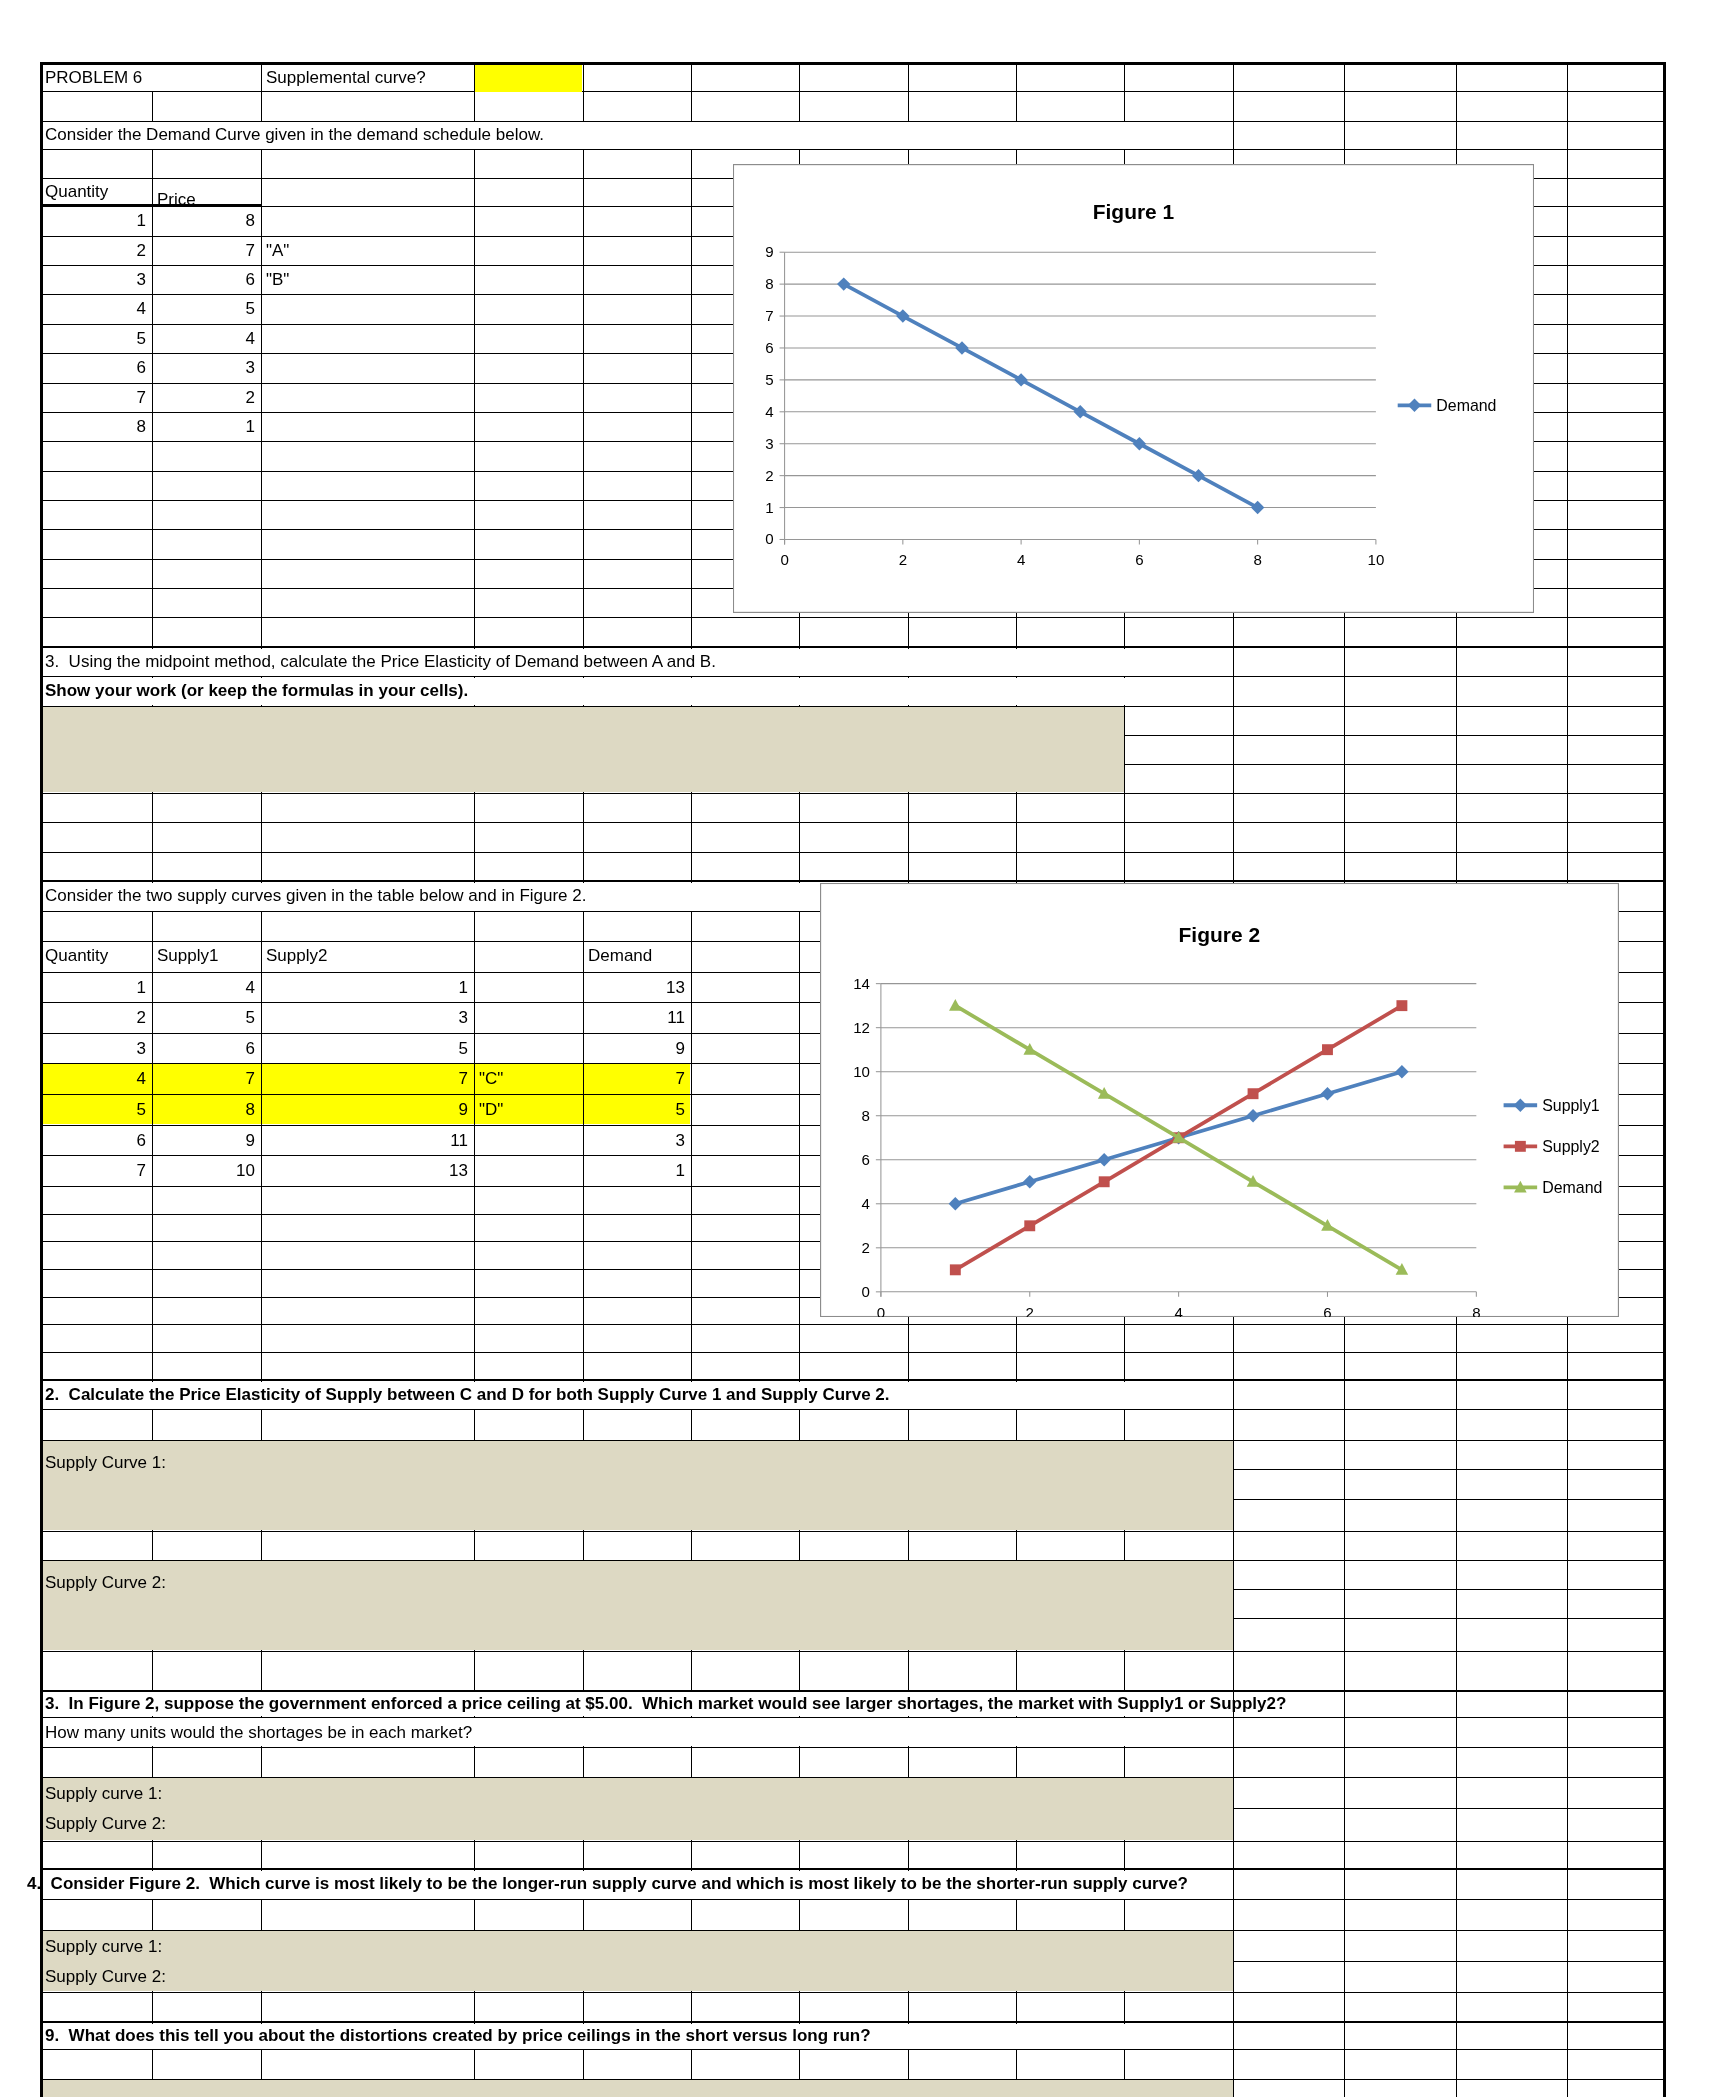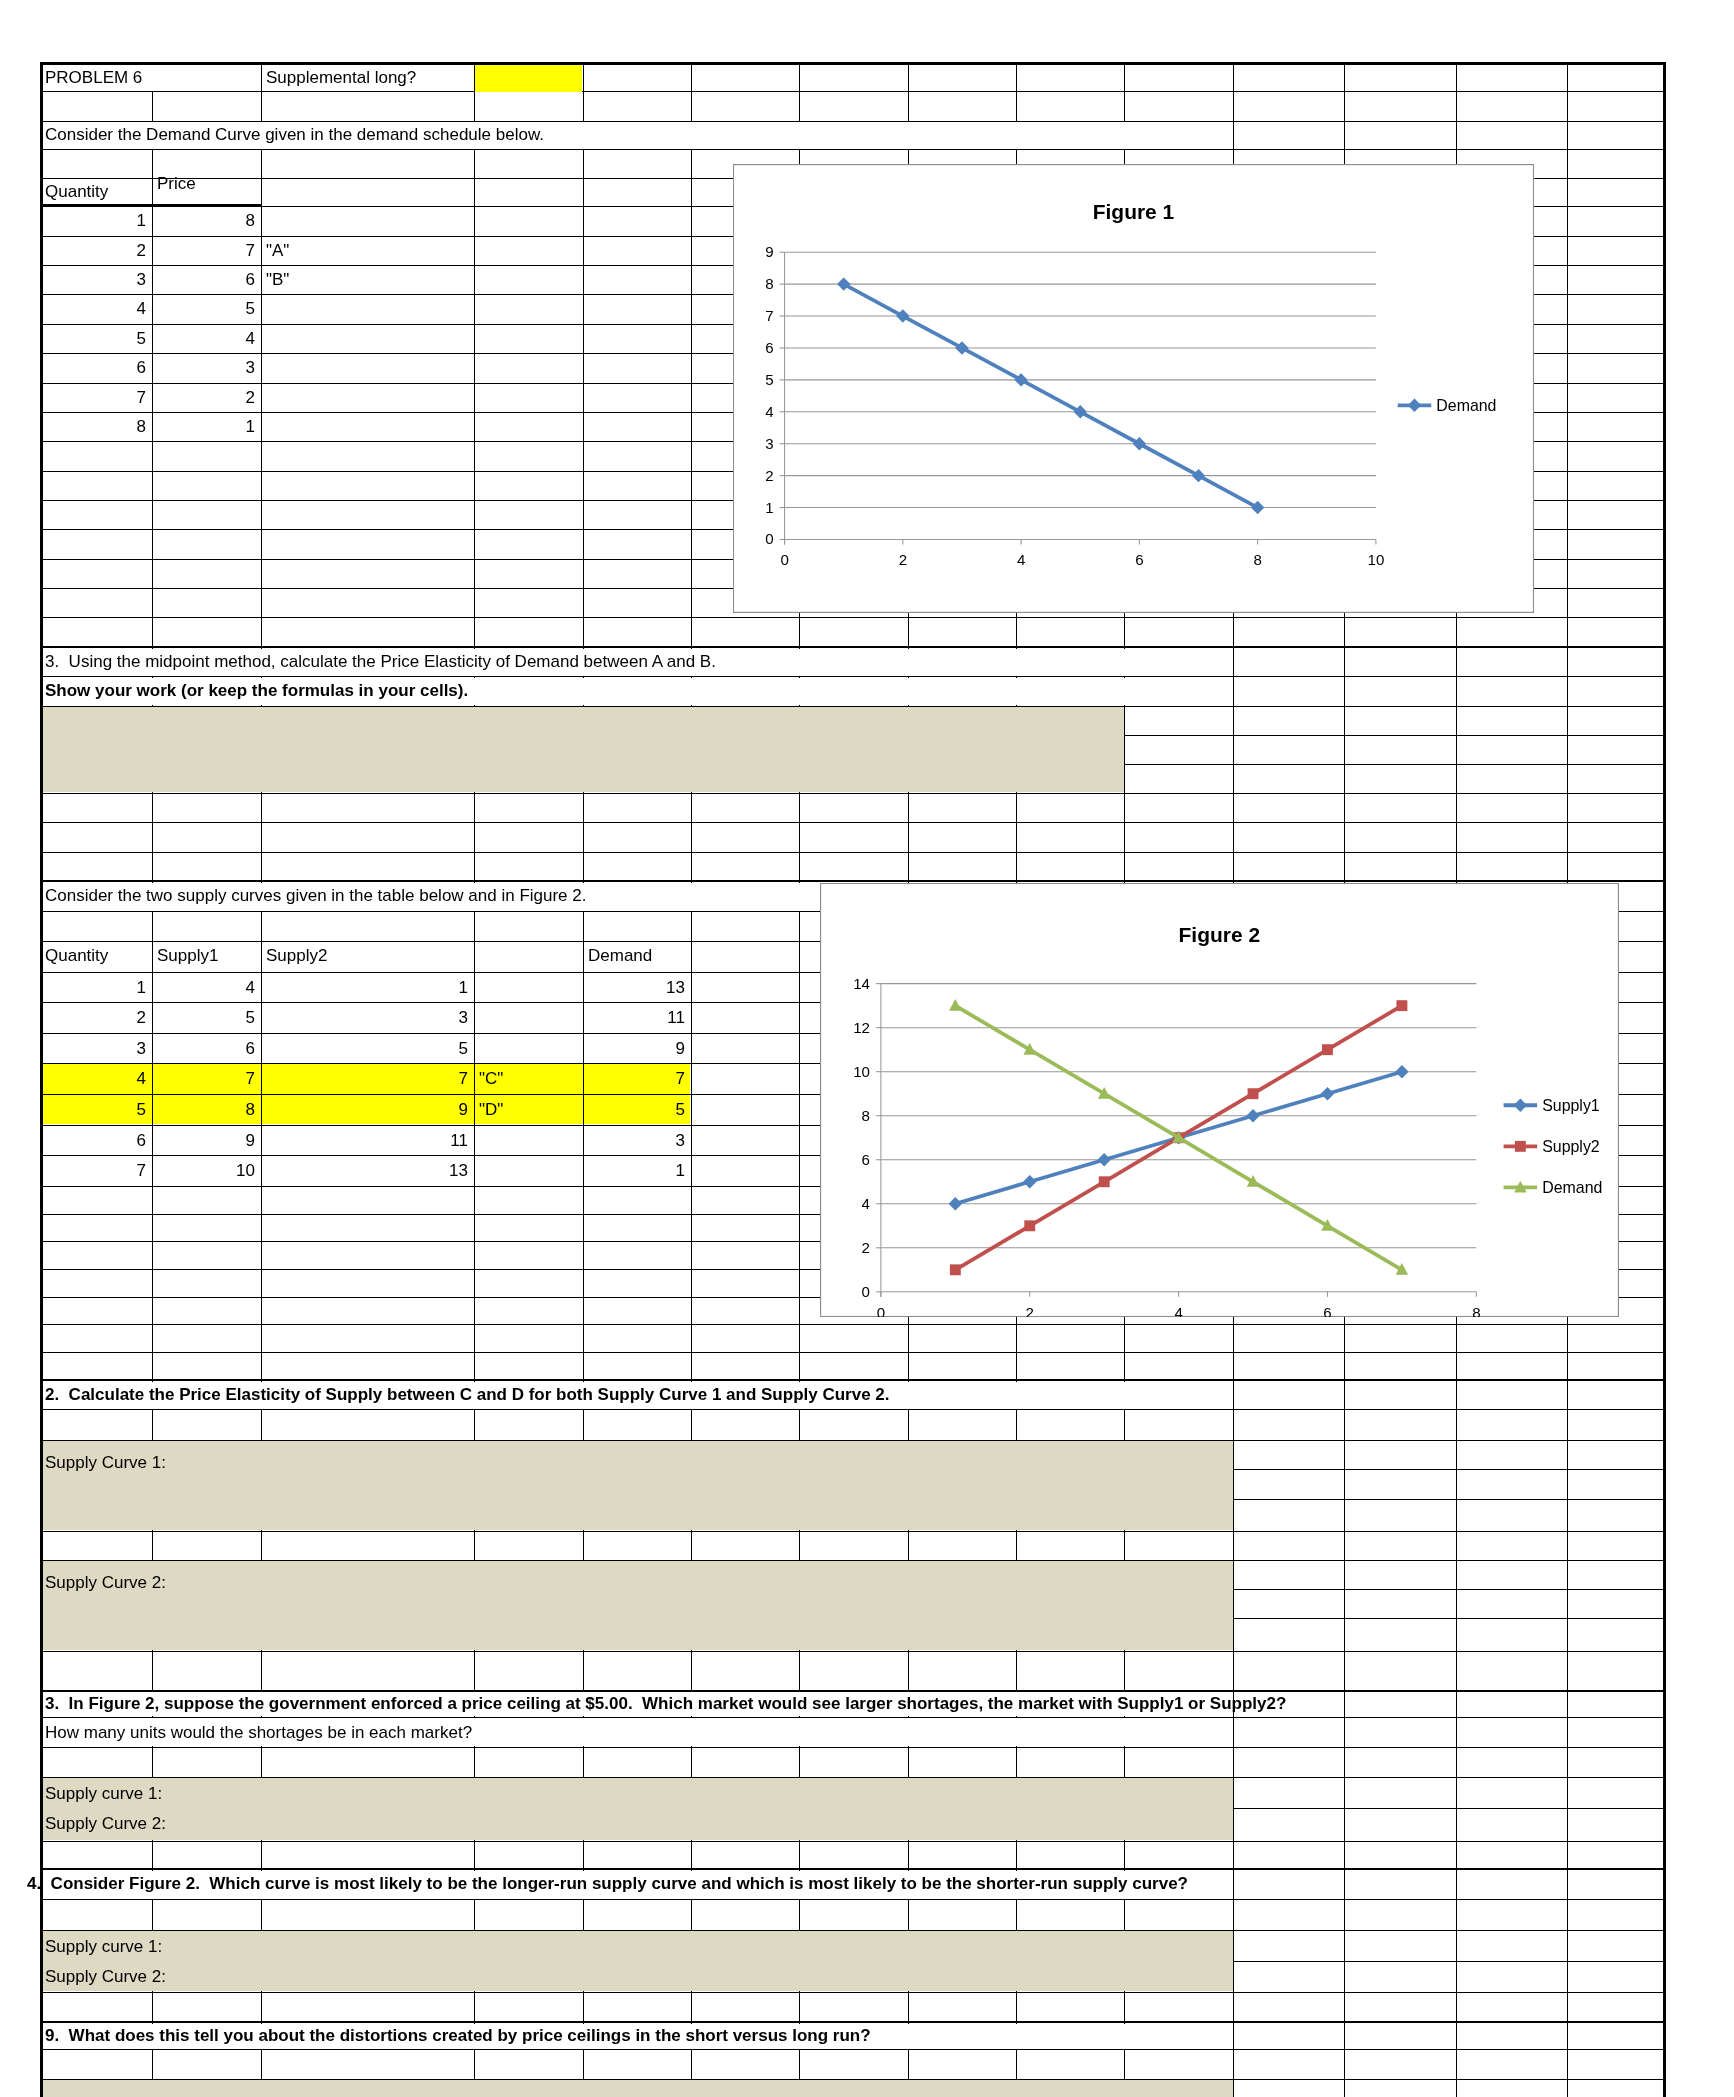--- a/index.html
+++ b/index.html
@@ -162,25 +162,25 @@
     <div class="sep" style="left: 40px; top: 1379px; width: 1626px; height: 2.1px;"></div>
     <div class="sep" style="left: 40px; top: 1690px; width: 1626px; height: 2.1px;"></div>
     <div class="sep" style="left: 40px; top: 1868px; width: 1626px; height: 2.1px;"></div>
     <div class="sep" style="left: 40px; top: 2021px; width: 1626px; height: 2.1px;"></div>
     <div class="sep" style="left: 40px; top: 204px; width: 222px; height: 2.5px;"></div>
   </div>
 
 <div id="sheet-border"></div>
 
 <div class="cell" style="left:45px;top:64px;line-height:28px;">PROBLEM 6</div>
-<div class="cell" style="left:266px;top:64px;line-height:28px;">Supplemental long?</div>
+<div class="cell" style="left:266px;top:64px;line-height:28px;">Supplemental curve?</div>
 <div class="cell" style="left:45px;top:121px;">Consider the Demand Curve given in the demand schedule below.</div>
 
 <div class="cell" style="left:45px;top:178px;">Quantity</div>
-<div class="cell" style="left:157px;top:170px;">Price</div>
+<div class="cell" style="left:157px;top:186px;">Price</div>
 <div id="demand-table">
     <div class="cell num" style="left: 40px; top: 206px; width: 106px; height: 29px; line-height: 29px;">1</div>
     <div class="cell num" style="left: 152px; top: 206px; width: 103px; height: 29px; line-height: 29px;">8</div>
     <div class="cell num" style="left: 40px; top: 236px; width: 106px; height: 29px; line-height: 29px;">2</div>
     <div class="cell num" style="left: 152px; top: 236px; width: 103px; height: 29px; line-height: 29px;">7</div>
     <div class="cell" style="left: 266px; top: 236px; width: 168px; height: 29px; line-height: 29px;">"A"</div>
     <div class="cell num" style="left: 40px; top: 265px; width: 106px; height: 29px; line-height: 29px;">3</div>
     <div class="cell num" style="left: 152px; top: 265px; width: 103px; height: 29px; line-height: 29px;">6</div>
     <div class="cell" style="left: 266px; top: 265px; width: 168px; height: 29px; line-height: 29px;">"B"</div>
     <div class="cell num" style="left: 40px; top: 294px; width: 106px; height: 29px; line-height: 29px;">4</div>

